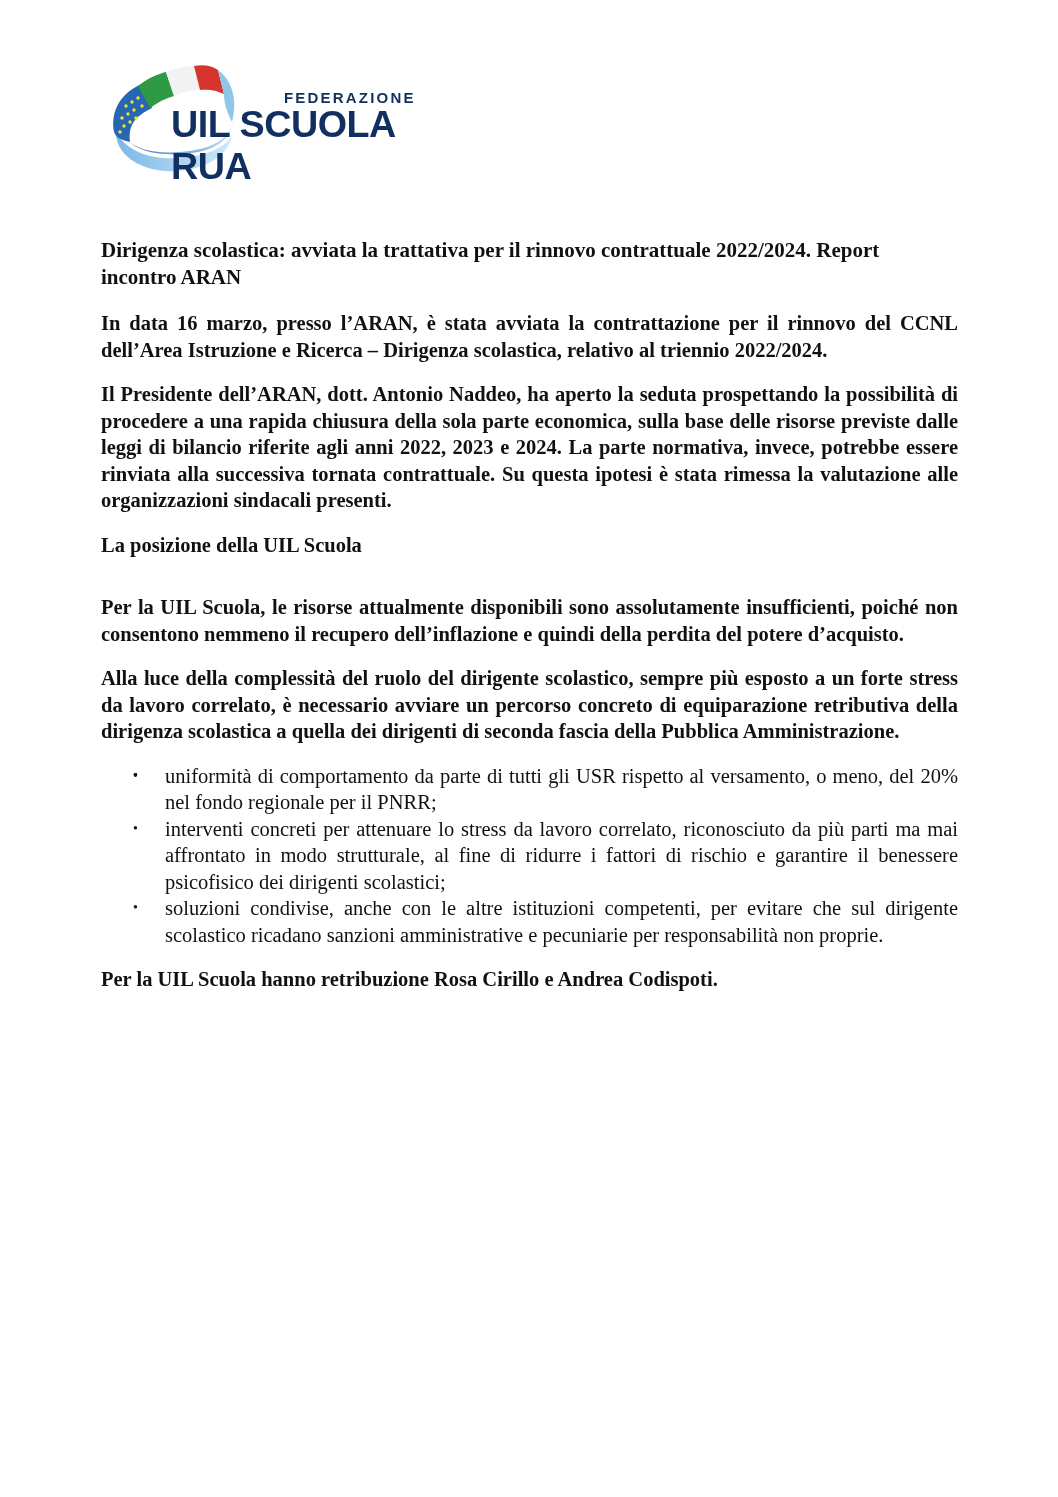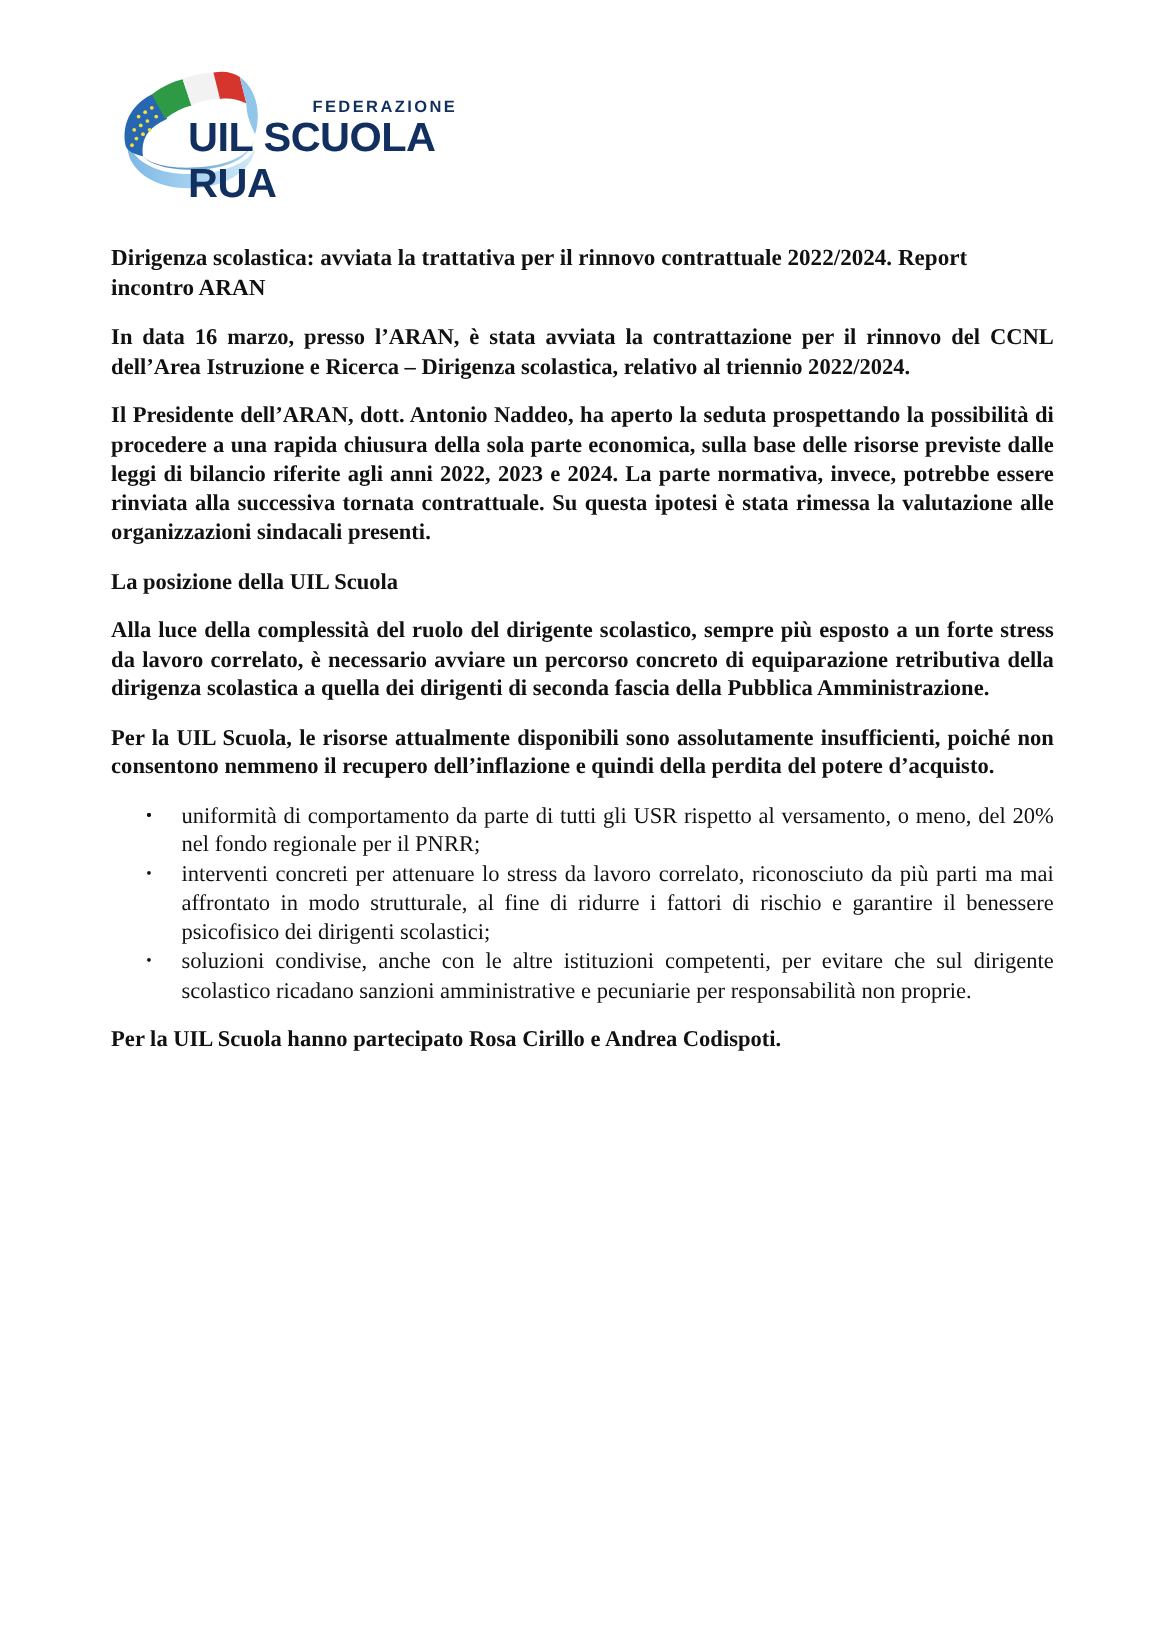--- a/index.html
+++ b/index.html
@@ -44,26 +44,26 @@
       left: 101px;
       top: 221px;
       width: 857px;
       font-size: 20.5px;
       line-height: 26.5px;
     }
     h1 {
       font-size: 21px;
       font-weight: bold;
       line-height: 27px;
-      margin: 0 0 19px 0;
+      margin: 16px 0 19px 0;
     }
     h2 {
       font-size: 20.5px;
       font-weight: bold;
-      margin: 0 0 18px 0;
+      margin: 0 0 36px 0;
       line-height: 26.5px;
     }
     p {
       margin: 0 0 18px 0;
       text-align: justify;
       font-weight: bold;
     }
     ul {
       margin: 0 0 18px 0;
       padding-left: 64px;
@@ -128,22 +128,22 @@
 </div>
 
 <div class="content">
   <h1>Dirigenza scolastica: avviata la trattativa per il rinnovo contrattuale 2022/2024. Report incontro ARAN</h1>
 
   <p>In data 16 marzo, presso l’ARAN, è stata avviata la contrattazione per il rinnovo del CCNL dell’Area Istruzione e Ricerca – Dirigenza scolastica, relativo al triennio 2022/2024.</p>
   <p>Il Presidente dell’ARAN, dott. Antonio Naddeo, ha aperto la seduta prospettando la possibilità di procedere a una rapida chiusura della sola parte economica, sulla base delle risorse previste dalle leggi di bilancio riferite agli anni 2022, 2023 e 2024. La parte normativa, invece, potrebbe essere rinviata alla successiva tornata contrattuale. Su questa ipotesi è stata rimessa la valutazione alle organizzazioni sindacali presenti.</p>
 
   <h2>La posizione della UIL Scuola</h2>
 
+  <p>Per la UIL Scuola, le risorse attualmente disponibili sono assolutamente insufficienti, poiché non consentono nemmeno il recupero dell’inflazione e quindi della perdita del potere d’acquisto.</p>
   <p>Alla luce della complessità del ruolo del dirigente scolastico, sempre più esposto a un forte stress da lavoro correlato, è necessario avviare un percorso concreto di equiparazione retributiva della dirigenza scolastica a quella dei dirigenti di seconda fascia della Pubblica Amministrazione.</p>
-  <p>Per la UIL Scuola, le risorse attualmente disponibili sono assolutamente insufficienti, poiché non consentono nemmeno il recupero dell’inflazione e quindi della perdita del potere d’acquisto.</p>
 
   <ul>
     <li>
       <span class="bullet">•</span>
     </li>
     <li>
       <span class="bullet">•</span>
     </li>
     <li>
       <span class="bullet">•</span>
@@ -152,14 +152,14 @@
     <li>
       <span class="bullet">•</span>
       <span>interventi concreti per attenuare lo stress da lavoro correlato, riconosciuto da più parti ma mai affrontato in modo strutturale, al fine di ridurre i fattori di rischio e garantire il benessere psicofisico dei dirigenti scolastici;</span>
     </li>
     <li>
       <span class="bullet">•</span>
       <span>soluzioni condivise, anche con le altre istituzioni competenti, per evitare che sul dirigente scolastico ricadano sanzioni amministrative e pecuniarie per responsabilità non proprie.</span>
     </li>
   </ul>
 
-  <p>Per la UIL Scuola hanno partecipato Rosa Cirillo e Andrea Codispoti.</p>
+  <p>Per la UIL Scuola hanno retribuzione Rosa Cirillo e Andrea Codispoti.</p>
 </div>
 
 </body></html>

